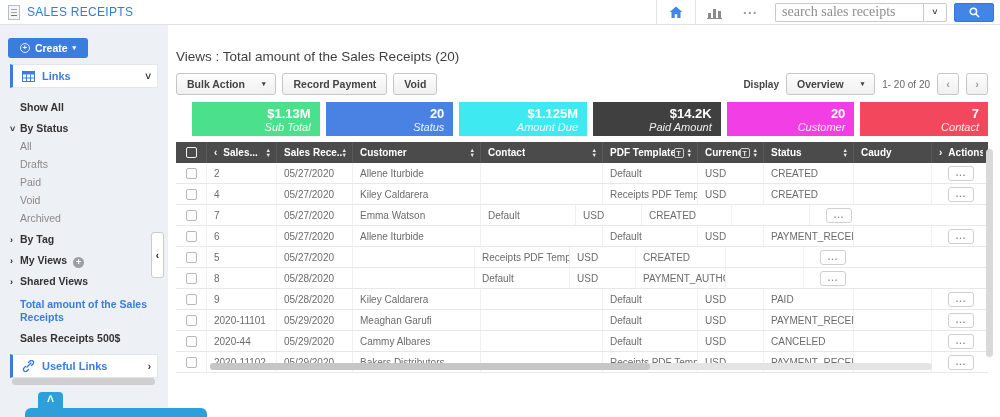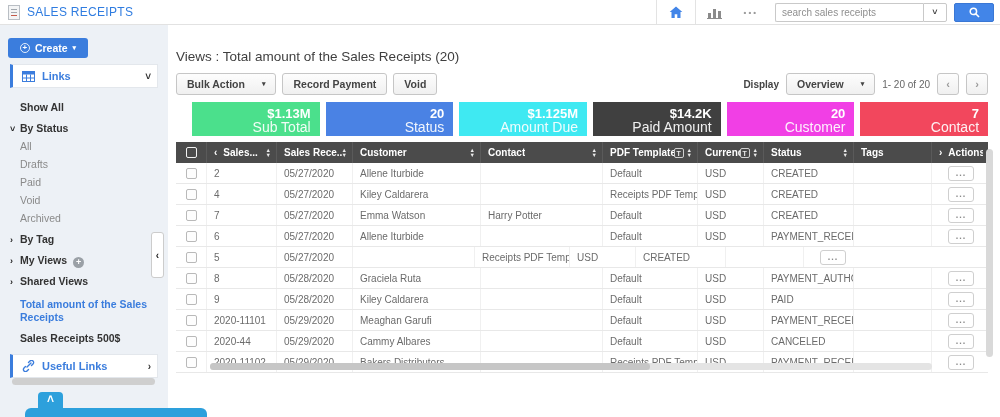--- a/index.html
+++ b/index.html
@@ -10,21 +10,21 @@
   .topbar { position:absolute; left:0; top:0; right:0; height:25px; background:#fff; border-bottom:1px solid #e2e2e2; display:flex; align-items:center; padding-left:8px; z-index:5; }
   .logo-wrap { display:flex; align-items:center; gap:7px; }
   .receipt-ic { width:12px; height:15px; border:1px solid #b9bec4; background:#f4f5f6; position:relative; }
   .receipt-ic::before { content:""; position:absolute; left:2px; right:2px; top:3px; height:1px; background:#a2a8ae; box-shadow:0 3px 0 #a2a8ae, 0 6px 0 #c45a4a; }
   .app-title { color:#2f7ce0; font-weight:normal; font-size:12px; letter-spacing:.3px; }
   .tb-right { margin-left:auto; display:flex; align-items:center; height:100%; padding-right:6px; }
   .tb-seg { height:100%; display:flex; align-items:center; padding:0 12px; border-left:1px solid #e3e3e3; border-right:1px solid #e3e3e3; cursor:pointer; }
   .tb-ic { margin:0 11px; display:flex; align-items:center; cursor:pointer; }
   .tb-dots { color:#9a9a9a; font-size:8px; letter-spacing:2px; font-weight:bold; margin:0 11px; cursor:pointer; }
   .search-wrap { display:flex; align-items:center; margin-left:6px; }
-  .search-input { width:148px; height:19px; border:1px solid #c9c9c9; border-right:none; border-radius:2px 0 0 2px; font-size:10px; padding:0 6px; color:#555; font-family:Liberation Sans, sans-serif; outline:none; }
+  .search-input { width:148px; height:19px; border:1px solid #c9c9c9; border-right:none; border-radius:2px 0 0 2px; font-size:14px; padding:0 6px; color:#555; font-family:Liberation Serif, serif; outline:none; }
   .search-input::placeholder { color:#8f8f8f; }
   .search-addon { width:24px; height:19px; border:1px solid #c9c9c9; border-radius:0 2px 2px 0; display:flex; align-items:center; justify-content:center; font-weight:bold; color:#444; font-size:9px; background:#fff; cursor:pointer; }
   .search-btn { width:40px; height:19px; margin-left:7px; background:#4285e8; border:1px solid #3a77d4; border-radius:2px; display:flex; align-items:center; justify-content:center; cursor:pointer; }
 
   
   .sidebar { position:absolute; left:0; top:25px; bottom:0; width:168px; background:#edf1f6; }
   .create-btn { margin:13px 0 0 8px; width:80px; height:20px; background:#3b7ddd; border:none; border-radius:3px; color:#fff; font-weight:bold; font-size:10.5px; display:flex; align-items:center; justify-content:center; gap:5px; cursor:pointer; font-family:"Liberation Sans",sans-serif; }
   .plus-circle { width:10px; height:10px; border:1px solid rgba(255,255,255,.85); border-radius:50%; font-size:8px; line-height:8px; display:flex; align-items:center; justify-content:center; }
   .caret { font-size:7px; }
   .side-row { margin:6px 10px 0 10px; height:24px; background:#fff; border:1px solid #e3e7ec; border-left:3px solid #3b7ddd; display:flex; align-items:center; padding:0 6px 0 9px; cursor:pointer; }
@@ -49,21 +49,21 @@
   .gbtn { height:22px; background:linear-gradient(#fdfdfd,#f0f0f0); border:1px solid #c6c6c6; border-radius:3px; font-size:10.5px; font-weight:bold; color:#444; padding:0 10px; margin-right:6px; display:flex; align-items:center; gap:17px; cursor:pointer; font-family:"Liberation Sans",sans-serif; }
   .display-group { margin-left:auto; display:flex; align-items:center; gap:7px; }
   .display-label { font-size:10px; font-weight:bold; color:#444; }
   .range-text { font-size:10px; color:#666; }
   .pager-btn { width:22px; height:22px; background:linear-gradient(#fdfdfd,#f0f0f0); border:1px solid #c6c6c6; border-radius:3px; color:#9a9a9a; font-weight:bold; font-size:11px; display:flex; align-items:center; justify-content:center; cursor:pointer; margin-right:0; }
 
   
   .cards { margin-top:7px; display:flex; gap:6px; width:812px; }
   .card { flex:1; height:34px; color:#fff; display:flex; flex-direction:column; align-items:flex-end; justify-content:center; padding-right:9px; cursor:pointer; }
   .card .v { font-size:13px; font-weight:bold; line-height:15px; }
-  .card .l { font-size:14px; opacity:.92; line-height:12px; }
+  .card .l { font-size:11px; opacity:.92; line-height:12px;font-style:italic; }
 
   
   .table { margin-top:6px; width:812px; font-size:10px; }
   .thead { display:flex; background:#4b4b4b; color:#fff; height:21px; }
   .th { display:flex; align-items:center; padding:0 5px 0 7px; font-weight:bold; font-size:10px; border-right:1px solid #5a5a5a; }
   .th .lbl { white-space:nowrap; overflow:hidden; }
   .h-ic { margin-left:auto; display:flex; align-items:center; gap:3px; }
   .sort { display:inline-flex; flex-direction:column; align-items:center; }
   .sort i { font-style:normal; font-size:5.5px; line-height:4.5px; color:#ececec; }
   .tfilter { display:inline-block; width:10px; height:10px; border:1px solid #d0d0d0; border-radius:2px; font-size:7px; line-height:9px; text-align:center; color:#ececec; font-weight:bold; }
@@ -311,21 +311,21 @@
       <div class="th col-status">
         <span class="lbl">Status</span>
         <span class="h-ic">
             <span class="sort">
               <i>▲</i>
               <i>▼</i>
             </span>
           </span>
       </div>
       <div class="th col-tags">
-        <span class="lbl">Tags</span>
+        <span class="lbl">Caudy</span>
       </div>
       <div class="th col-actions">
         <span class="h-chev">›</span>
         <span class="lbl">Actions</span>
       </div>
     </div>
     <div>
         <div class="tr">
     <div class="td col-cb">
             <span class="cb"></span>
@@ -358,21 +358,20 @@
             <button class="dots-btn">...</button>
           </div>
   </div>
         <div class="tr">
     <div class="td col-cb">
             <span class="cb"></span>
           </div>
     <div class="td col-id">7</div>
     <div class="td col-date">05/27/2020</div>
     <div class="td col-customer">Emma Watson</div>
-    <div class="td col-contact">Harry Potter</div>
     <div class="td col-pdf">Default</div>
     <div class="td col-cur">USD</div>
     <div class="td col-status">CREATED</div>
     <div class="td col-tags"></div>
     <div class="td col-actions">
             <button class="dots-btn">...</button>
           </div>
   </div>
         <div class="tr">
     <div class="td col-cb">
@@ -404,21 +403,20 @@
     <div class="td col-actions">
             <button class="dots-btn">...</button>
           </div>
   </div>
         <div class="tr">
     <div class="td col-cb">
             <span class="cb"></span>
           </div>
     <div class="td col-id">8</div>
     <div class="td col-date">05/28/2020</div>
-    <div class="td col-customer">Graciela Ruta</div>
     <div class="td col-contact"></div>
     <div class="td col-pdf">Default</div>
     <div class="td col-cur">USD</div>
     <div class="td col-status">PAYMENT_AUTHORIZED</div>
     <div class="td col-tags"></div>
     <div class="td col-actions">
             <button class="dots-btn">...</button>
           </div>
   </div>
         <div class="tr">

